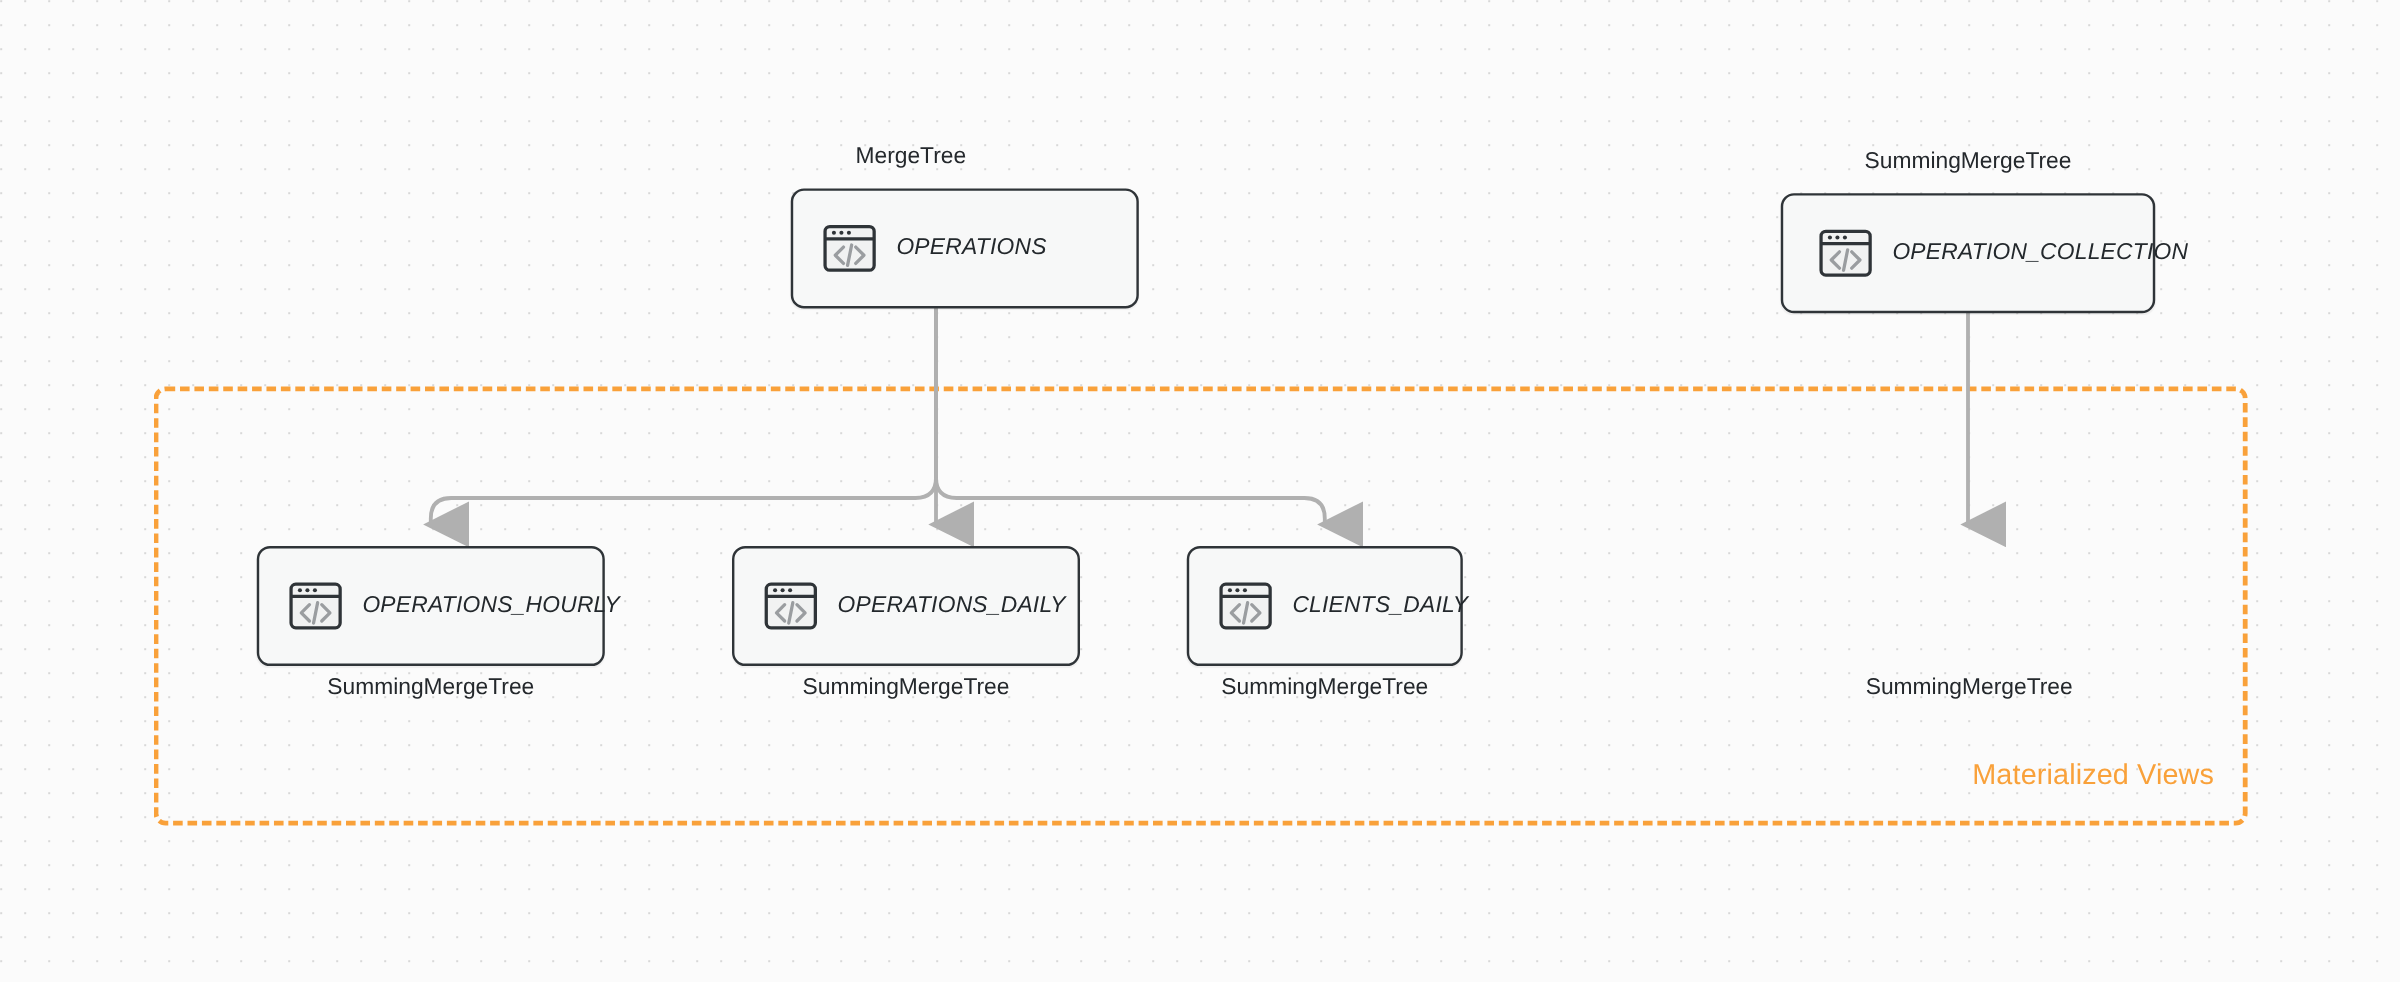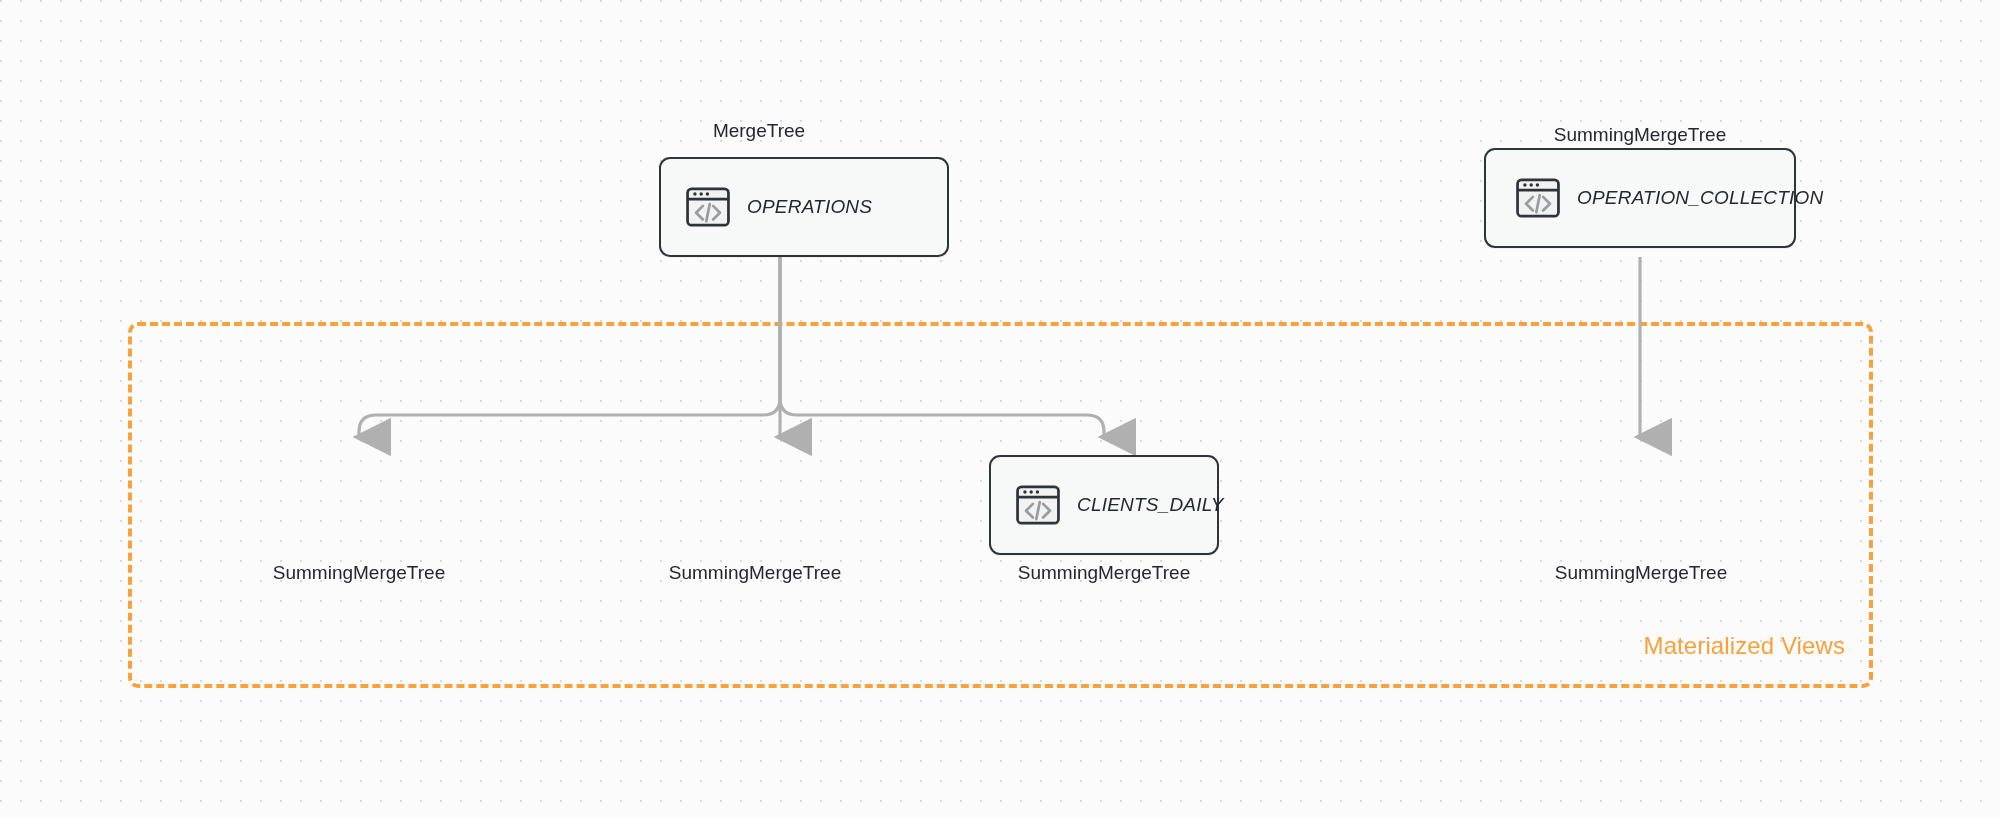--- a/index.html
+++ b/index.html
@@ -91,21 +91,21 @@
     font-size: 19px;
     color: #24282c;
     white-space: nowrap;
     text-align: center;
   }
 
   
   #node-operations            { left: 635px;  top: 157px; margin-left: 24px; }
   #cap-operations             { left: 614px;  top: 120px; width: 290px; }
 
-  #node-operation-collection  { left: 1484px; top: 148px; padding-left: 27px; }
+  #node-operation-collection  { left: 1484px; top: 161px; padding-left: 27px; }
   #cap-operation-collection   { left: 1484px; top: 124px; width: 312px; }
 
   #node-operations-hourly     { left: 214px;  top: 455px; }
   #cap-operations-hourly      { left: 214px;  top: 562px; width: 290px; }
 
   #node-operations-daily      { left: 610px;  top: 455px; }
   #cap-operations-daily       { left: 610px;  top: 562px; width: 290px; }
 
   #node-clients-daily         { left: 989px;  top: 455px; }
   #cap-clients-daily          { left: 989px;  top: 562px; width: 230px; }
@@ -180,21 +180,51 @@
         <circle cx="16" cy="10.5" r="1.5" fill="#2f3438"></circle>
         <circle cx="21.5" cy="10.5" r="1.5" fill="#2f3438"></circle>
         <path d="M 17.5 21 L 11.5 27 L 17.5 33" fill="none" stroke="#9a9da0" stroke-width="2.4" stroke-linecap="round" stroke-linejoin="round"></path>
         <path d="M 26.5 21 L 32.5 27 L 26.5 33" fill="none" stroke="#9a9da0" stroke-width="2.4" stroke-linecap="round" stroke-linejoin="round"></path>
         <path d="M 23.5 19.5 L 20.5 34.5" fill="none" stroke="#9a9da0" stroke-width="2.4" stroke-linecap="round"></path>
       </svg>
     </span>
     <span class="node-label">OPERATION_COLLECTION</span>
   </div>
 
-
+  <div class="node" id="node-operations-hourly">
+    <span class="node-icon">
+      <svg viewBox="0 0 44 44" width="50" height="50" xmlns="http://www.w3.org/2000/svg">
+        <rect x="4" y="6" width="36" height="32" rx="3.5" fill="#f1f2f2" stroke="#2f3438" stroke-width="2.4"></rect>
+        <path d="M 4 15 H 40" stroke="#2f3438" stroke-width="2.4"></path>
+        <circle cx="10.5" cy="10.5" r="1.5" fill="#2f3438"></circle>
+        <circle cx="16" cy="10.5" r="1.5" fill="#2f3438"></circle>
+        <circle cx="21.5" cy="10.5" r="1.5" fill="#2f3438"></circle>
+        <path d="M 17.5 21 L 11.5 27 L 17.5 33" fill="none" stroke="#9a9da0" stroke-width="2.4" stroke-linecap="round" stroke-linejoin="round"></path>
+        <path d="M 26.5 21 L 32.5 27 L 26.5 33" fill="none" stroke="#9a9da0" stroke-width="2.4" stroke-linecap="round" stroke-linejoin="round"></path>
+        <path d="M 23.5 19.5 L 20.5 34.5" fill="none" stroke="#9a9da0" stroke-width="2.4" stroke-linecap="round"></path>
+      </svg>
+    </span>
+    <span class="node-label">OPERATIONS_HOURLY</span>
+  </div>
+
+  <div class="node" id="node-operations-daily">
+    <span class="node-icon">
+      <svg viewBox="0 0 44 44" width="50" height="50" xmlns="http://www.w3.org/2000/svg">
+        <rect x="4" y="6" width="36" height="32" rx="3.5" fill="#f1f2f2" stroke="#2f3438" stroke-width="2.4"></rect>
+        <path d="M 4 15 H 40" stroke="#2f3438" stroke-width="2.4"></path>
+        <circle cx="10.5" cy="10.5" r="1.5" fill="#2f3438"></circle>
+        <circle cx="16" cy="10.5" r="1.5" fill="#2f3438"></circle>
+        <circle cx="21.5" cy="10.5" r="1.5" fill="#2f3438"></circle>
+        <path d="M 17.5 21 L 11.5 27 L 17.5 33" fill="none" stroke="#9a9da0" stroke-width="2.4" stroke-linecap="round" stroke-linejoin="round"></path>
+        <path d="M 26.5 21 L 32.5 27 L 26.5 33" fill="none" stroke="#9a9da0" stroke-width="2.4" stroke-linecap="round" stroke-linejoin="round"></path>
+        <path d="M 23.5 19.5 L 20.5 34.5" fill="none" stroke="#9a9da0" stroke-width="2.4" stroke-linecap="round"></path>
+      </svg>
+    </span>
+    <span class="node-label">OPERATIONS_DAILY</span>
+  </div>
 
   <div class="node" id="node-clients-daily">
     <span class="node-icon">
       <svg viewBox="0 0 44 44" width="50" height="50" xmlns="http://www.w3.org/2000/svg">
         <rect x="4" y="6" width="36" height="32" rx="3.5" fill="#f1f2f2" stroke="#2f3438" stroke-width="2.4"></rect>
         <path d="M 4 15 H 40" stroke="#2f3438" stroke-width="2.4"></path>
         <circle cx="10.5" cy="10.5" r="1.5" fill="#2f3438"></circle>
         <circle cx="16" cy="10.5" r="1.5" fill="#2f3438"></circle>
         <circle cx="21.5" cy="10.5" r="1.5" fill="#2f3438"></circle>
         <path d="M 17.5 21 L 11.5 27 L 17.5 33" fill="none" stroke="#9a9da0" stroke-width="2.4" stroke-linecap="round" stroke-linejoin="round"></path>

